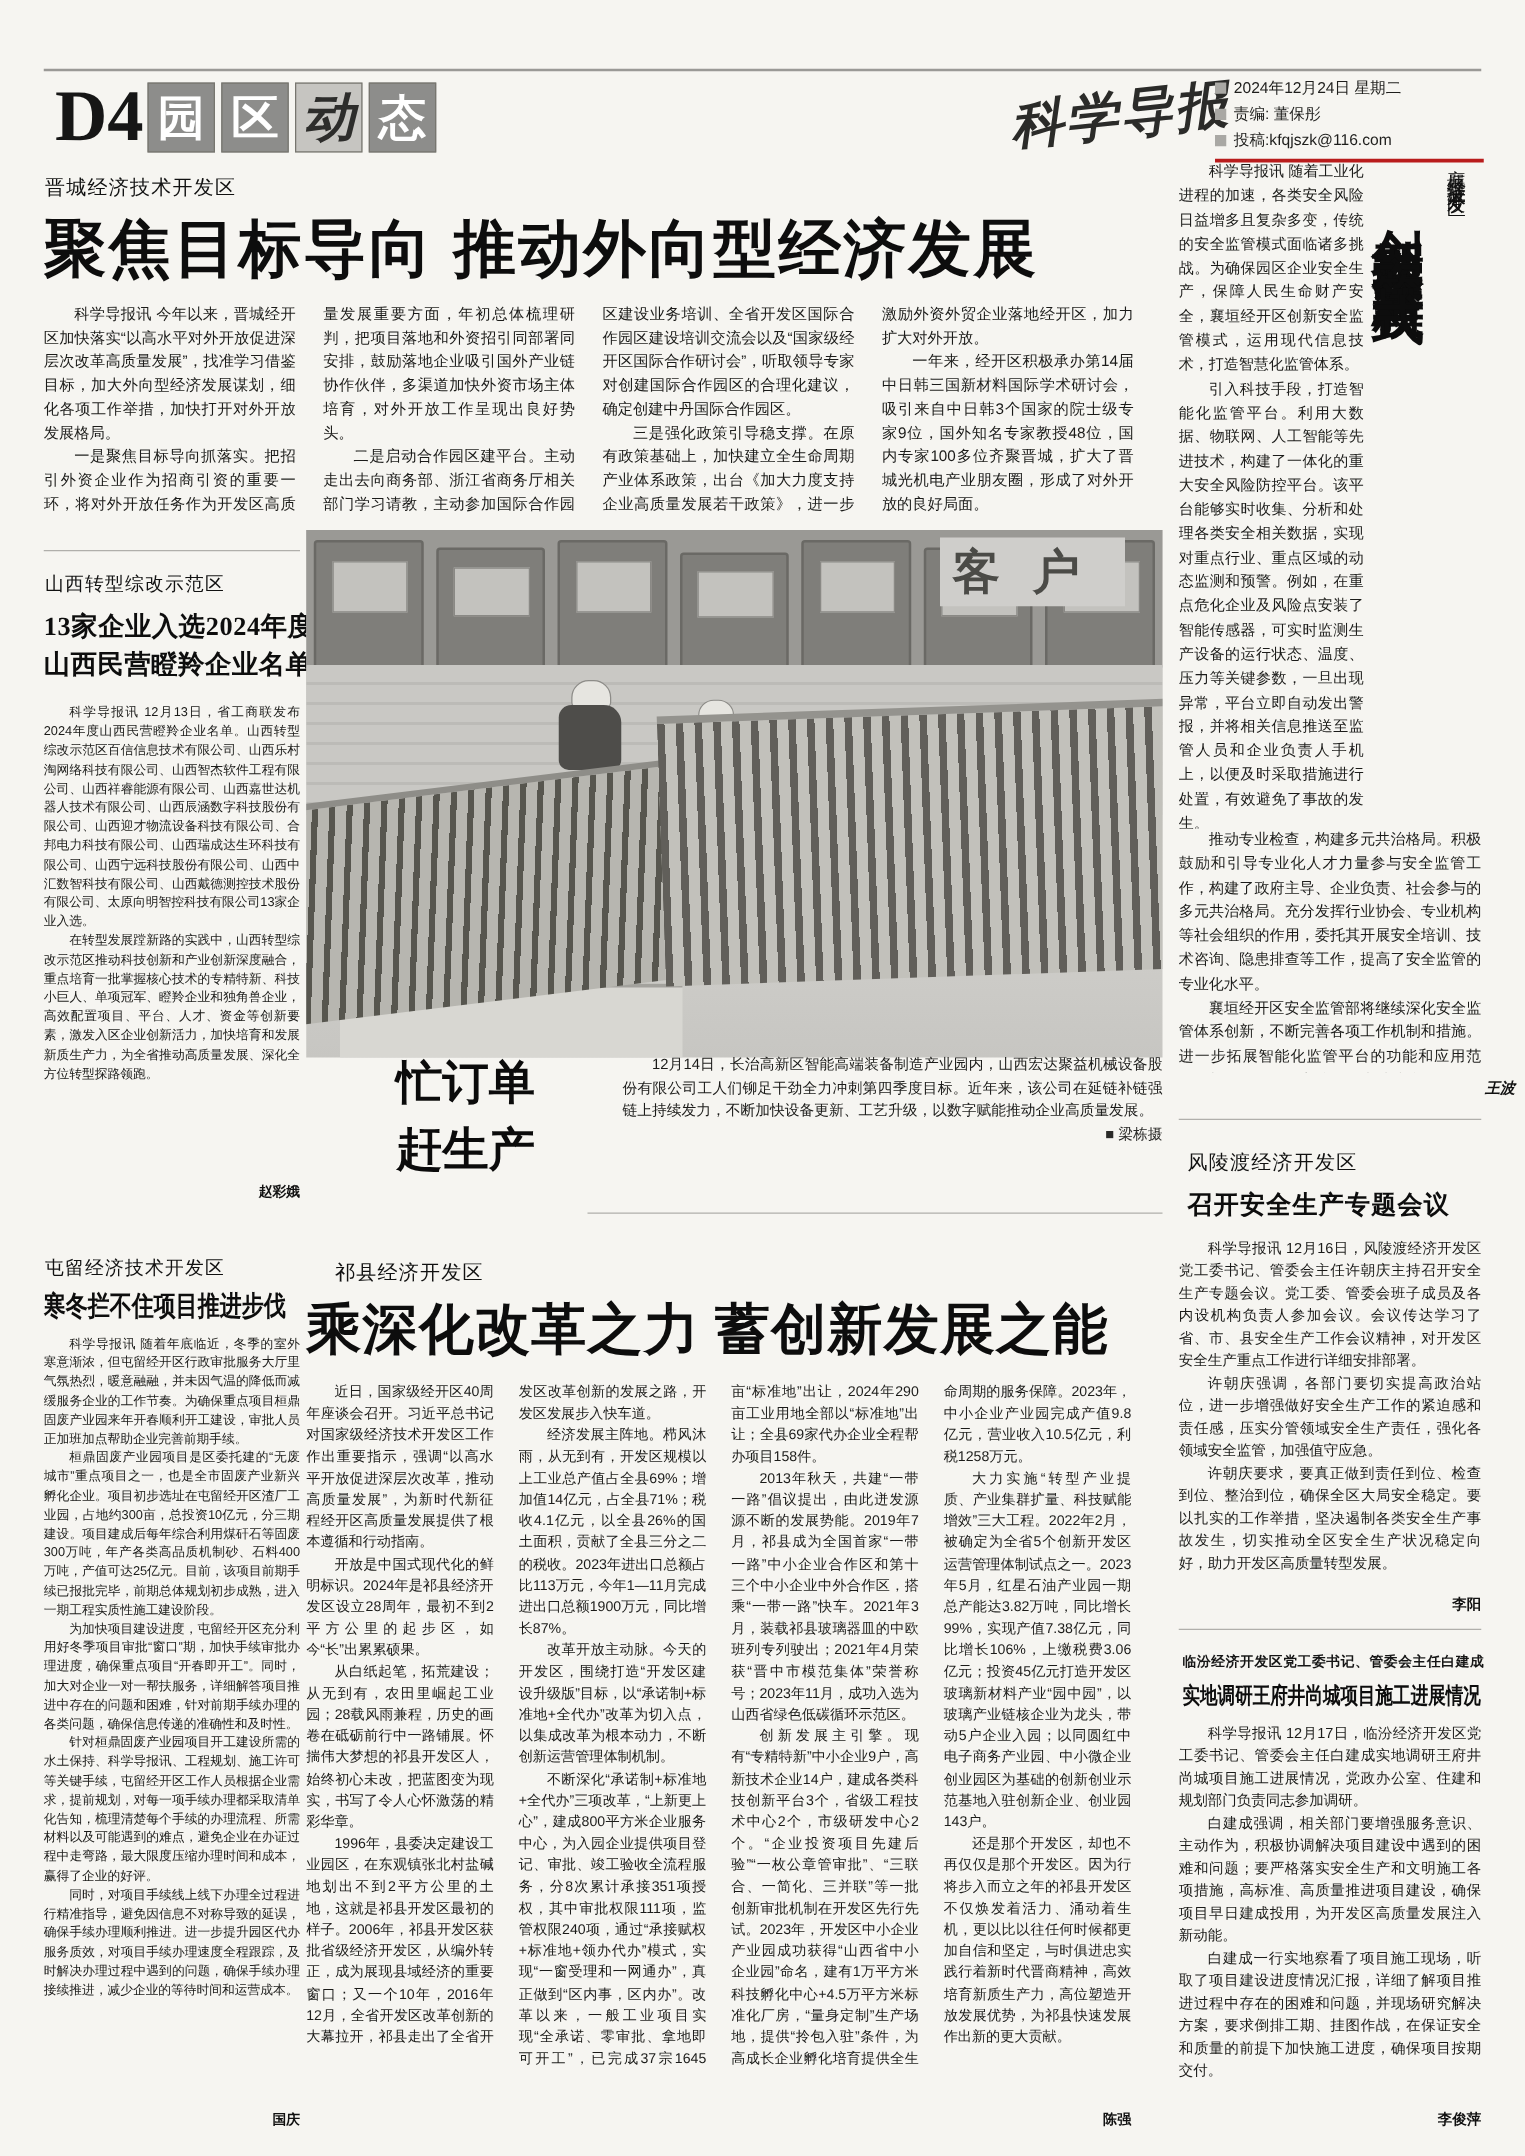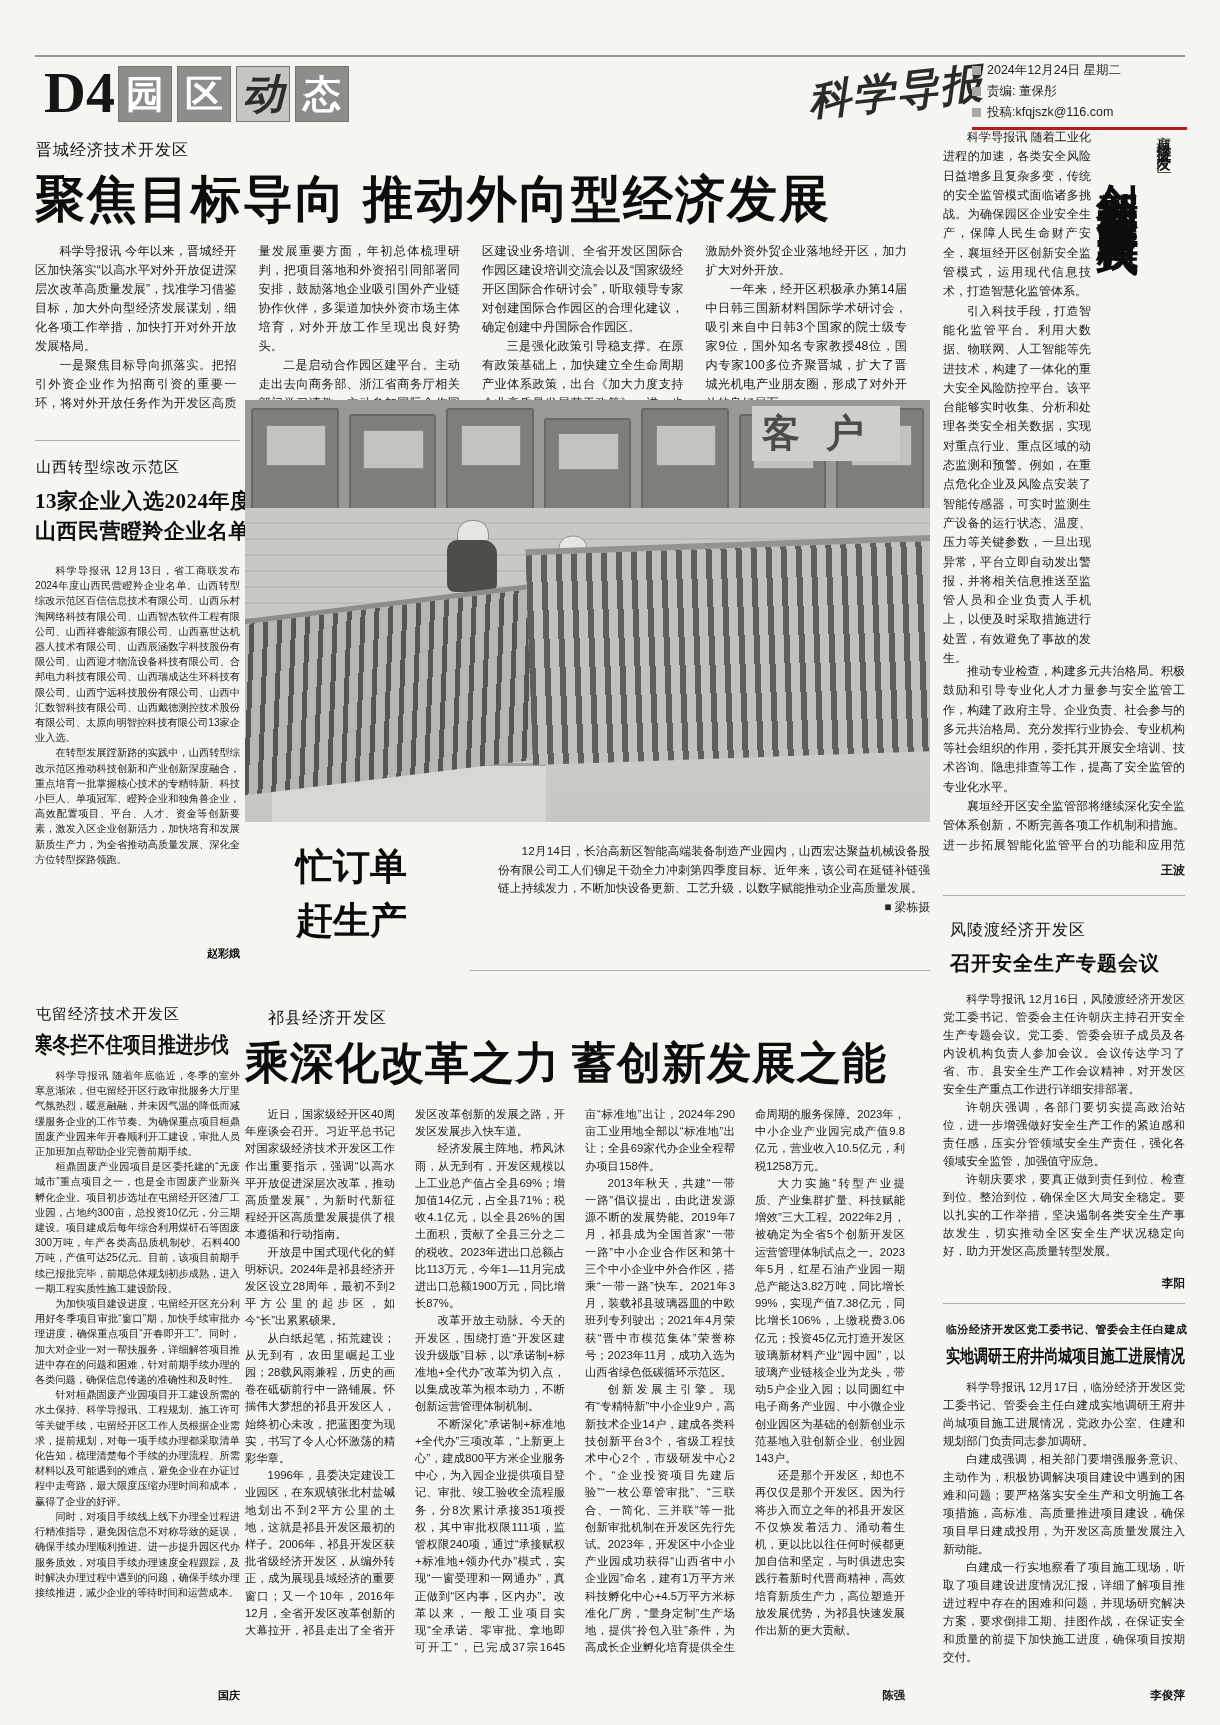--- a/index.html
+++ b/index.html
@@ -124,21 +124,21 @@
   <div class="abs headline-serif sx-headline" style="left:35px;top:486px;">
     <div>13家企业入选2024年度</div>
     <div>山西民营瞪羚企业名单</div>
   </div>
   <div class="abs bodytext small-body" style="left:35px;top:563px;width:205px;height:382px;">
     <p>科学导报讯 12月13日，省工商联发布2024年度山西民营瞪羚企业名单。山西转型综改示范区百信信息技术有限公司、山西乐村淘网络科技有限公司、山西智杰软件工程有限公司、山西祥睿能源有限公司、山西嘉世达机器人技术有限公司、山西辰涵数字科技股份有限公司、山西迎才物流设备科技有限公司、合邦电力科技有限公司、山西瑞成达生环科技有限公司、山西宁远科技股份有限公司、山西中汇数智科技有限公司、山西戴德测控技术股份有限公司、太原向明智控科技有限公司13家企业入选。</p>
     <p>在转型发展蹚新路的实践中，山西转型综改示范区推动科技创新和产业创新深度融合，重点培育一批掌握核心技术的专精特新、科技小巨人、单项冠军、瞪羚企业和独角兽企业，高效配置项目、平台、人才、资金等创新要素，激发入区企业创新活力，加快培育和发展新质生产力，为全省推动高质量发展、深化全方位转型探路领跑。</p>
   </div>
   <div class="abs byline" style="left:35px;top:946px;width:205px;font-size:11px;">赵彩娥</div>
 
-  <div class="abs photo" style="left:245px;top:400px;width:685px;height:422px;">
+  <div class="abs photo" style="left:245px;top:424px;width:685px;height:422px;">
     <div class="machinery">
       <div class="machine"></div>
       <div class="machine" style="margin-top:6px;"></div>
       <div class="machine"></div>
       <div class="machine" style="margin-top:10px;"></div>
       <div class="machine"></div>
       <div class="machine" style="margin-top:6px;"></div>
       <div class="machine"></div>
     </div>
     <div class="wallsign">客户</div>
@@ -149,42 +149,42 @@
     </div>
     <div class="worker" style="left:300px;top:132px;transform:scale(0.9);">
       <div class="helmet"></div>
       <div class="bodyshape"></div>
     </div>
     <div class="bench"></div>
     <div class="fins-left"></div>
     <div class="fins-right"></div>
   </div>
 
-  <div class="abs cap-title" style="left:296px;top:840px;font-family:Liberation Serif, serif;">
+  <div class="abs cap-title" style="left:317px;top:840px;font-family:Liberation Serif, serif;">
     <div>忙订单</div>
     <div>赶生产</div>
   </div>
   <div class="abs caption" style="left:498px;top:842px;width:432px;">
     <p style="margin:0;text-indent:2em;">12月14日，长治高新区智能高端装备制造产业园内，山西宏达聚益机械设备股份有限公司工人们铆足干劲全力冲刺第四季度目标。近年来，该公司在延链补链强链上持续发力，不断加快设备更新、工艺升级，以数字赋能推动企业高质量发展。</p>
     <div class="credit">■ 梁栋摄</div>
   </div>
   <div class="abs hairline" style="left:470px;top:970px;width:460px;"></div>
 
   <div class="abs vert xy-kicker" style="left:1154px;top:124px;height:200px;">襄垣经济技术开发区</div>
   <div class="abs vert headline-serif xy-headline" style="left:1092px;top:150px;height:525px;">创新探索安全监管新模式</div>
   <div class="abs bodytext xy-col" style="left:943px;top:128px;">
     <p>科学导报讯 随着工业化进程的加速，各类安全风险日益增多且复杂多变，传统的安全监管模式面临诸多挑战。为确保园区企业安全生产，保障人民生命财产安全，襄垣经开区创新安全监管模式，运用现代信息技术，打造智慧化监管体系。</p>
     <p>引入科技手段，打造智能化监管平台。利用大数据、物联网、人工智能等先进技术，构建了一体化的重大安全风险防控平台。该平台能够实时收集、分析和处理各类安全相关数据，实现对重点行业、重点区域的动态监测和预警。例如，在重点危化企业及风险点安装了智能传感器，可实时监测生产设备的运行状态、温度、压力等关键参数，一旦出现异常，平台立即自动发出警报，并将相关信息推送至监管人员和企业负责人手机上，以便及时采取措施进行处置，有效避免了事故的发生。</p>
 
   </div>
   <div class="abs bodytext xy-lower" style="left:943px;top:662px;">
     <p>推动专业检查，构建多元共治格局。积极鼓励和引导专业化人才力量参与安全监管工作，构建了政府主导、企业负责、社会参与的多元共治格局。充分发挥行业协会、专业机构等社会组织的作用，委托其开展安全培训、技术咨询、隐患排查等工作，提高了安全监管的专业化水平。</p>
     <p>襄垣经开区安全监管部将继续深化安全监管体系创新，不断完善各项工作机制和措施。进一步拓展智能化监管平台的功能和应用范围，加强数据分析和挖掘，为精准监管提供更有力的支持；持续强化部门协同和社会参与，形成更加紧密的工作合力。在新的安全监管体系下，襄垣经开区将更加安全、和谐，为人民群众创造更加美好的生活环境，为经济社会的高质量发展提供更加坚实的保障。</p>
   </div>
-  <div class="abs byline" style="left:943px;top:862px;width:242px;font-size:12px;">王波</div>
+  <div class="abs byline" style="left:970px;top:862px;width:242px;font-size:12px;font-style:italic;">王波</div>
 
   <div class="abs hairline" style="left:943px;top:895px;width:242px;"></div>
 
   <div class="abs kicker" style="left:950px;top:920px;">风陵渡经济开发区</div>
   <div class="abs headline-sans fl-headline" style="left:950px;top:950px;">召开安全生产专题会议</div>
   <div class="abs bodytext rail-body" style="left:943px;top:990px;height:284px;">
     <p>科学导报讯 12月16日，风陵渡经济开发区党工委书记、管委会主任许朝庆主持召开安全生产专题会议。党工委、管委会班子成员及各内设机构负责人参加会议。会议传达学习了省、市、县安全生产工作会议精神，对开发区安全生产重点工作进行详细安排部署。</p>
     <p>许朝庆强调，各部门要切实提高政治站位，进一步增强做好安全生产工作的紧迫感和责任感，压实分管领域安全生产责任，强化各领域安全监管，加强值守应急。</p>
     <p>许朝庆要求，要真正做到责任到位、检查到位、整治到位，确保全区大局安全稳定。要以扎实的工作举措，坚决遏制各类安全生产事故发生，切实推动全区安全生产状况稳定向好，助力开发区高质量转型发展。</p>
   </div>

